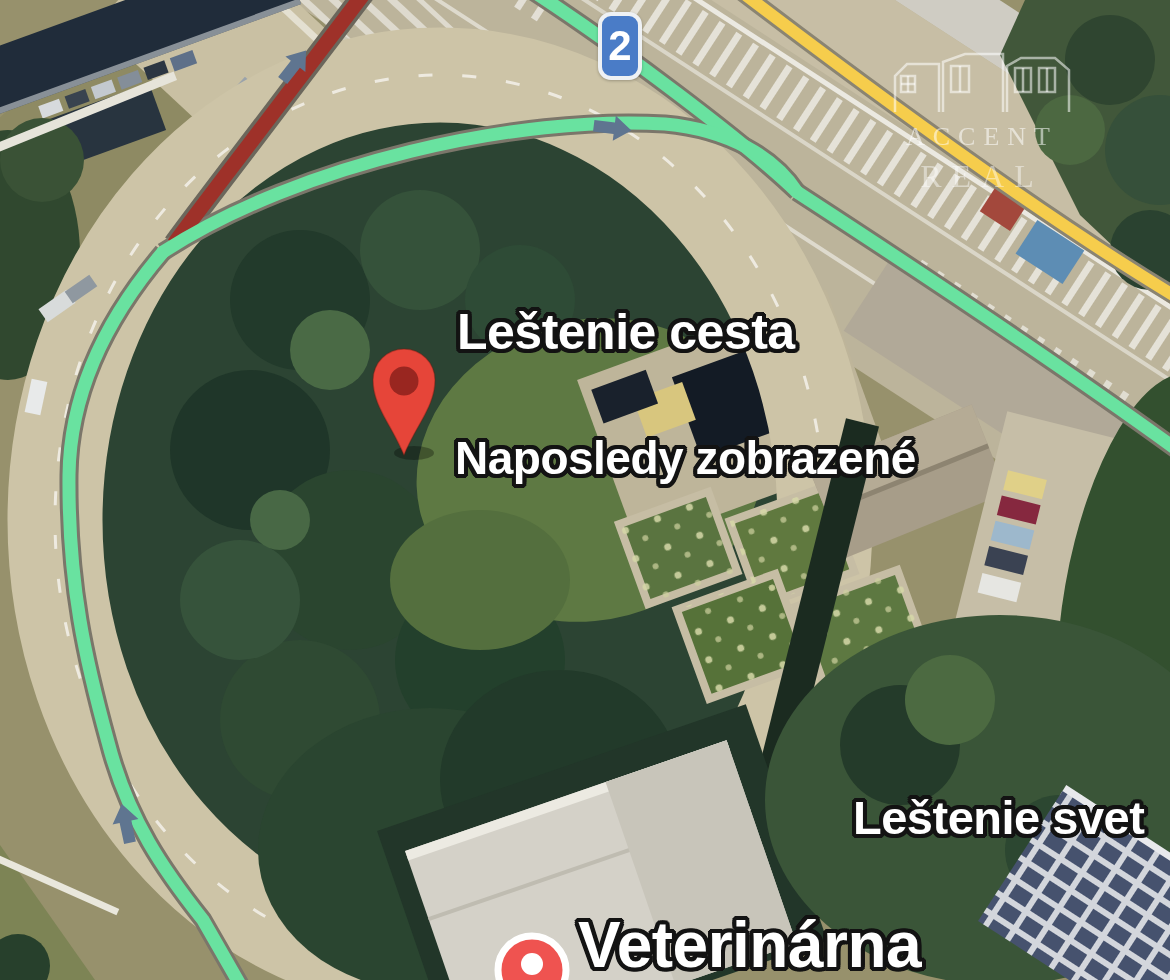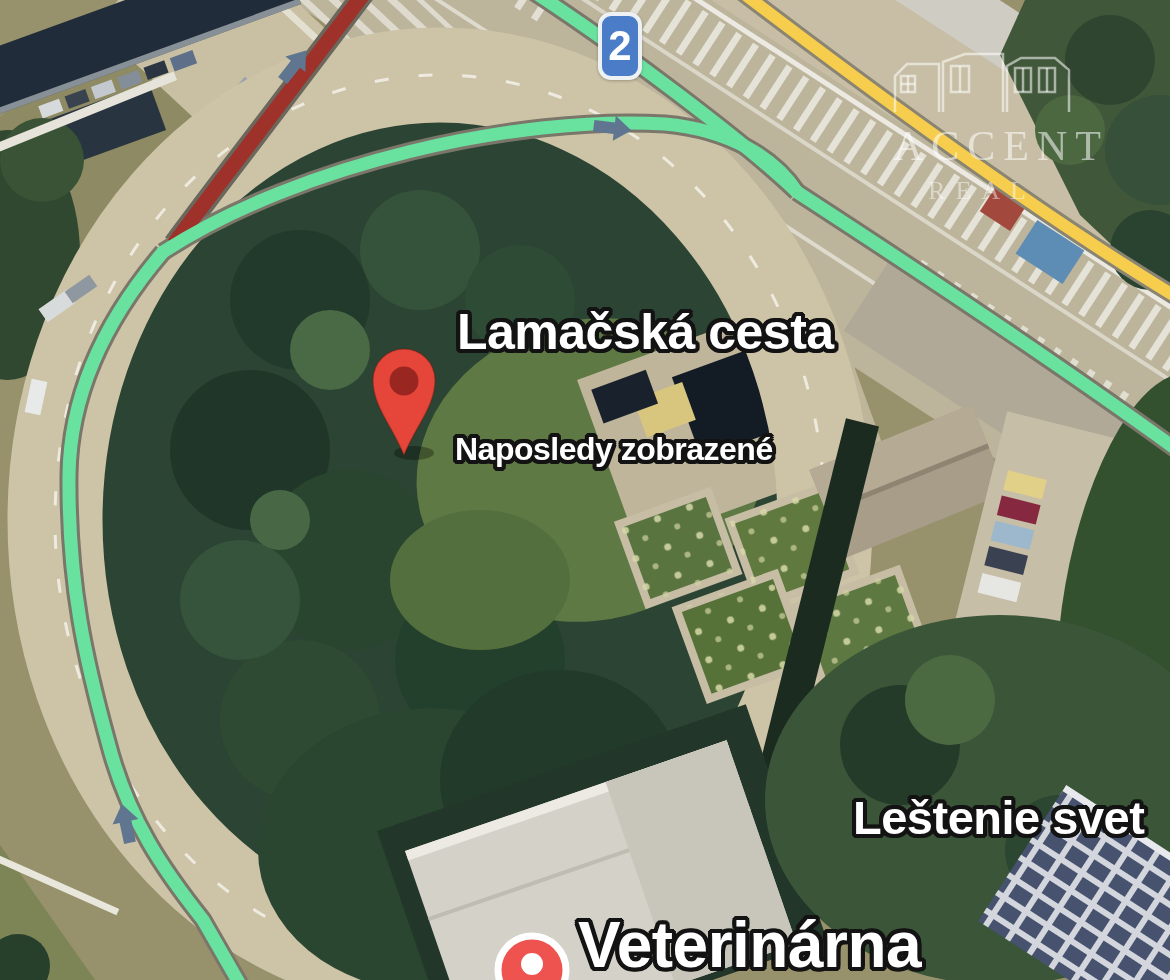--- a/index.html
+++ b/index.html
@@ -19,30 +19,30 @@
     position:absolute;color:#fff;font-weight:bold;white-space:nowrap;
     letter-spacing:-0.5px;
     text-shadow:
       -3px -3px 0 #131313, 3px -3px 0 #131313, -3px 3px 0 #131313, 3px 3px 0 #131313,
       -4px 0 0 #131313, 4px 0 0 #131313, 0 -4px 0 #131313, 0 4px 0 #131313,
       -2px -4px 0 #131313, 2px -4px 0 #131313, -2px 4px 0 #131313, 2px 4px 0 #131313,
       -4px -2px 0 #131313, 4px -2px 0 #131313, -4px 2px 0 #131313, 4px 2px 0 #131313;
   }
   .lbl-title1{left:457px;top:303px;font-size:50px;}
   .lbl-title2{left:457px;top:373px;font-size:50px;}
-  .lbl-sub{left:455px;top:431px;font-size:32px;}
+  .lbl-sub{left:455px;top:431px;font-size:46px;}
   .lbl-lestenie{left:853px;top:790px;font-size:47px;}
   .lbl-vet{left:578px;top:908px;font-size:64px;}
   .watermark{position:absolute;left:893px;top:52px;width:178px;text-align:center;pointer-events:none;}
   .wm-title{
-    font-family:"Liberation Serif",serif;font-size:42px;letter-spacing:8px;
+    font-family:"Liberation Serif",serif;font-size:26px;letter-spacing:8px;
     color:rgba(255,255,255,0.55);margin-top:4px;
   }
   .wm-sub{
-    font-family:"Liberation Serif",serif;font-size:26px;letter-spacing:10px;
+    font-family:"Liberation Serif",serif;font-size:32px;letter-spacing:10px;
     color:rgba(255,255,255,0.45);margin-top:6px;
   }
 </style>
 </head>
 <body>
 
 <div class="map">
 
   <svg class="terrain" width="1170" height="980" viewBox="0 0 1170 980">
     <defs>
@@ -253,19 +253,19 @@
         <rect x="122" y="16" width="16" height="24"></rect>
         <rect x="146" y="16" width="16" height="24"></rect>
         <line x1="130" y1="16" x2="130" y2="40"></line>
         <line x1="154" y1="16" x2="154" y2="40"></line>
       </g>
     </svg>
     <div class="wm-title">ACCENT</div>
     <div class="wm-sub">REAL</div>
   </div>
 
-  <div class="maplabel lbl-title1">Lamačská cesta</div>
+  <div class="maplabel lbl-title1">Leštenie cesta</div>
   <div class="maplabel lbl-sub">Naposledy zobrazené</div>
 
   <div class="maplabel lbl-lestenie">Leštenie svet</div>
   <div class="maplabel lbl-vet">Veterinárna</div>
 
 </div>
 
 </body></html>

